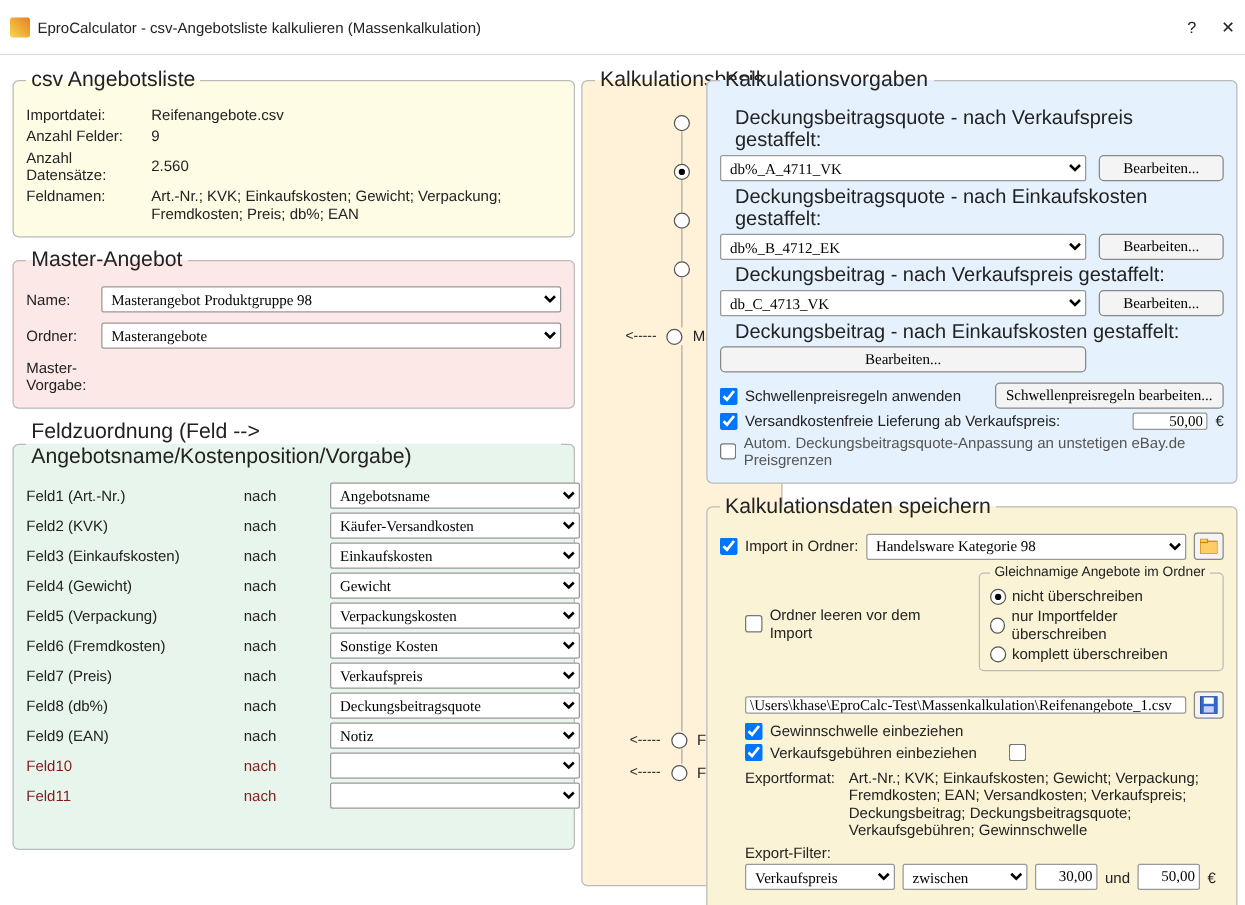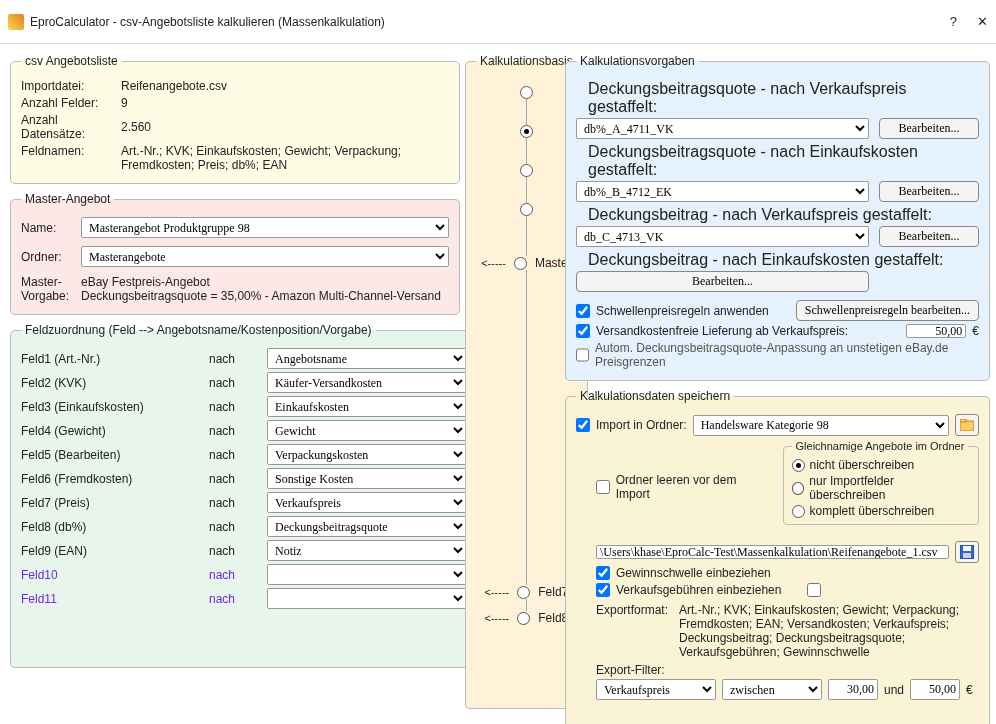--- a/index.html
+++ b/index.html
@@ -9,44 +9,44 @@
 .titlebar .buttons { margin-left:auto; display:flex; gap:20px; font-size:13px; }
 .titlebar .buttons span { cursor:default; }
 .main { padding: 10px; display:grid; grid-template-columns: 450px 95px 425px; gap: 5px; }
 fieldset { border: 1px solid #bbb; border-radius: 5px; padding: 8px 10px; margin-bottom: 8px; position:relative; }
 fieldset.csv { background:#fffce6; }
 fieldset.master { background:#fce8e6; }
 fieldset.fz { background:#e8f5ec; height:345px; }
 fieldset.kb { background:#fff2d9; height: 655px;}
 fieldset.kv { background:#e5f1fc; }
 fieldset.kd { background:#fbf3d6; height: 340px; }
-legend { padding: 0 4px; font-size:12px; }
+legend { padding: 0 4px; font-size:17px; }
 .row { display:flex; align-items:center; margin: 3px 0; }
 .lbl { width: 100px; }
 select, input[type=text] { font: 12px "Segoe UI"; padding: 1px 3px; border:1px solid #999; border-radius:2px; background:#fff; height:21px; }
 .btn { border:1px solid #888; border-radius:4px; background:#f4f4f4; padding: 2px 10px; font:12px "Segoe UI"; cursor:pointer; }
 
 .kb-wrap { display:flex; flex-direction:column; align-items:center; height:100%; padding-top:10px; }
 .kb-line { width:1px; background:#aaa; flex:1; }
 .kb-node { display:flex; align-items:center; justify-content:center; gap:8px; margin:0; width:100%; }
 .radio { appearance:none; width:13px; height:13px; border:1px solid #555; border-radius:50%; background:#fff; }
 .radio:checked::after{ content:""; display:block; width:5px; height:5px; border-radius:50%; background:#000; margin:3px;}
 .kb-node .arrow { font-size:11px;}
 
 .kvrow { display:grid; grid-template-columns: 1fr 100px; gap:10px; align-items:center; margin-bottom:3px; }
 .kvrow select { width:100%; }
 .kvrow .btn { width:100%; }
 .smalllbl { font-size:16px; margin: 4px 12px 2px; }
 .chk { display:flex; align-items:center; gap:6px; margin:3px 0; }
 .chk input { width:14px; height:14px; }
 .radr { display:flex; align-items:center; gap:5px; margin:2px 0; }
 
-.fzrow { display:grid; grid-template-columns: 170px 40px 200px; gap:18px; align-items:center; margin:3px 0;}
-.fzrow select { width:100%; }
-.disabled { color:#6d28d9; }
+.fzrow { display:grid; grid-template-columns: 170px 40px 200px; gap:4px; align-items:center; margin:3px 0;}
+.fzrow select { width:100%;margin-left:25px; }
+.disabled { color:#7f1d1d; }
 
 .footer { grid-column: 1 / 4; display:flex; justify-content:flex-end; align-items:center; gap:12px; padding: 4px 2px 0;}
 .footer .lft { margin-right:auto; margin-left:561px; }
 .iconbtn { width:24px; height:22px; border:1px solid #888; border-radius:3px; background:#f4f4f4; display:inline-flex; align-items:center; justify-content:center; }
 </style>
 </head>
 <body>
 
 <div class="titlebar">
   <span class="ico"></span>
@@ -85,22 +85,20 @@
       <div class="row">
           <span style="width:60px">Name:</span>
           <select style="flex:1"><option>Masterangebot Produktgruppe 98</option></select>
         </div>
       <div class="row" style="margin-top:8px">
           <span style="width:60px">Ordner:</span>
           <select style="flex:1"><option>Masterangebote</option></select>
         </div>
       <div class="row" style="margin-top:8px; align-items:flex-start">
           <span style="width:60px">Master- Vorgabe:</span>
-          <span style="white-space:pre-line">eBay Festpreis-Angebot
-Deckungsbeitragsquote = 35,00%  -  Amazon Multi-Channel-Versand</span>
         </div>
     </fieldset>
 
     <fieldset class="fz">
       <legend>Feldzuordnung (Feld --&gt; Angebotsname/Kostenposition/Vorgabe)</legend>
       <div id="fzrows">
           <div class="fzrow">
             <span class="">Feld1 (Art.-Nr.)</span>
   <span class="">nach</span>
   <select><option>Angebotsname</option></select>
@@ -114,21 +112,21 @@
             <span class="">Feld3 (Einkaufskosten)</span>
   <span class="">nach</span>
   <select><option>Einkaufskosten</option></select>
           </div>
           <div class="fzrow">
             <span class="">Feld4 (Gewicht)</span>
   <span class="">nach</span>
   <select><option>Gewicht</option></select>
           </div>
           <div class="fzrow">
-            <span class="">Feld5 (Bearbeiten)</span>
+            <span class="">Feld5 (Verpackung)</span>
   <span class="">nach</span>
   <select><option>Verpackungskosten</option></select>
           </div>
           <div class="fzrow">
             <span class="">Feld6 (Fremdkosten)</span>
   <span class="">nach</span>
   <select><option>Sonstige Kosten</option></select>
           </div>
           <div class="fzrow">
             <span class="">Feld7 (Preis)</span>

